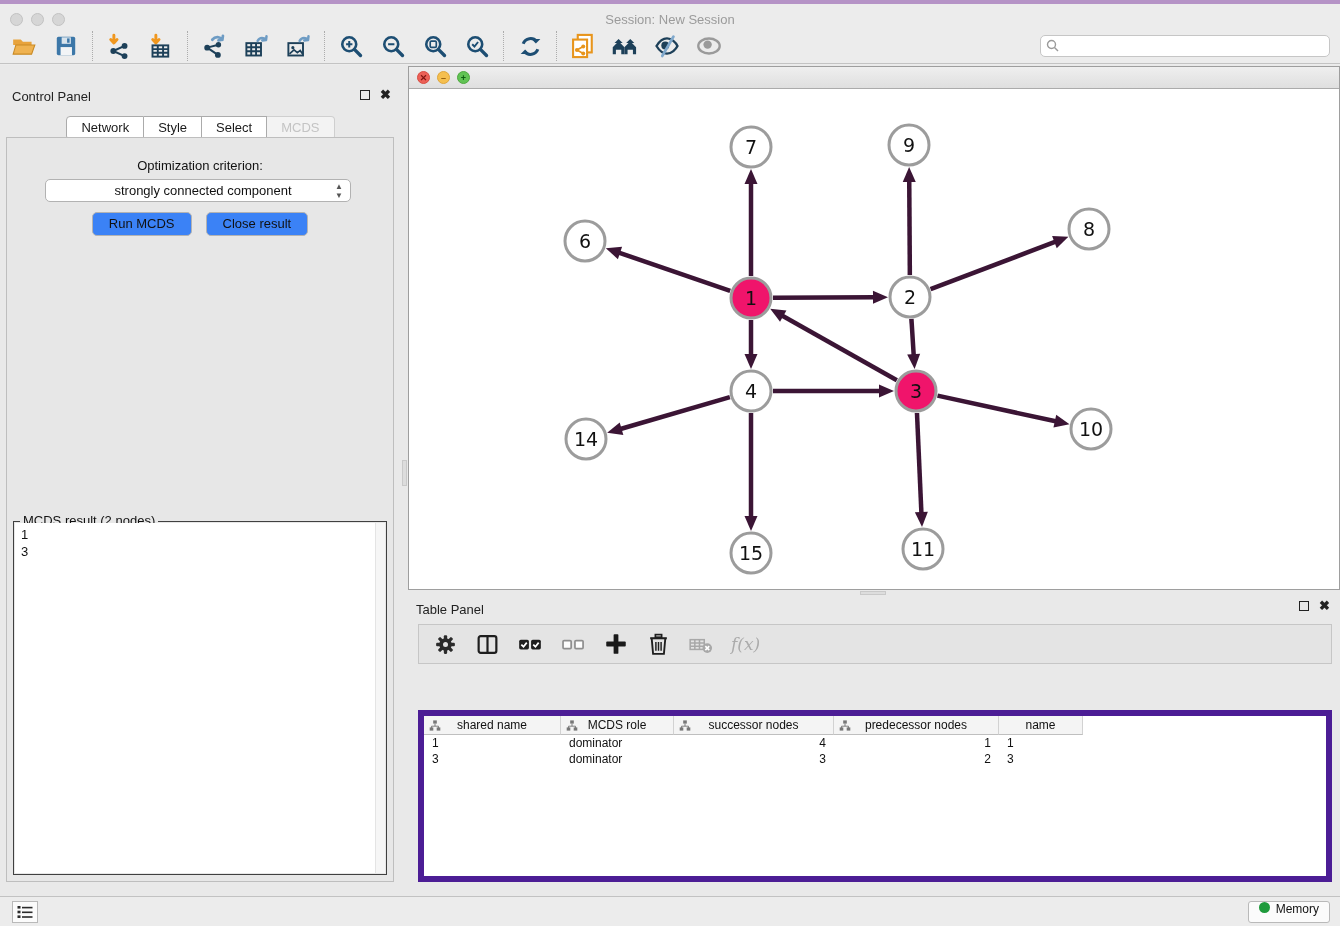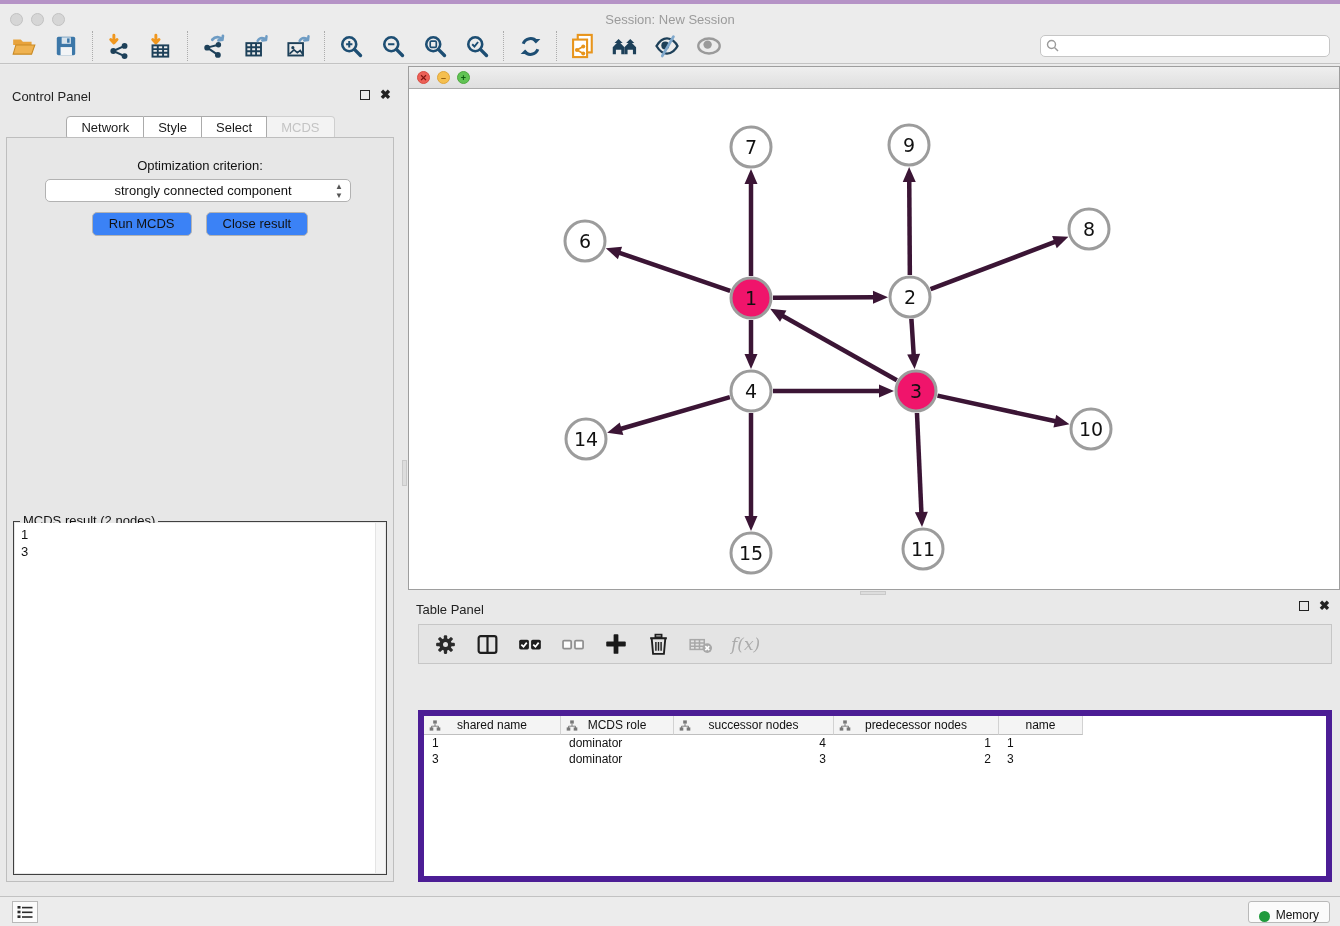--- a/index.html
+++ b/index.html
@@ -99,21 +99,21 @@
   .grid-row { display:flex; height:16px; }
   .gr-cell { font-size:12px; color:#111; padding:0 8px; line-height:16px; white-space:nowrap; overflow:hidden; }
   .tp-tabs { position:absolute; top:266px; left:0; right:0; display:flex; justify-content:center; }
 
   
   .statusbar { position:absolute; bottom:0; left:0; right:0; height:30px; background:#ECECEC;
                border-top:1px solid #C2C2C2; }
   .status-left-btn { position:absolute; left:12px; top:4px; width:26px; height:22px; background:#FBFBFB;
                      border:1px solid #B9B9B9; display:flex; align-items:center; justify-content:center; cursor:pointer; }
   .memory-btn { position:absolute; right:10px; top:4px; height:22px; background:#FBFBFB;
-                border:1px solid #B9B9B9; border-radius:3px; display:flex; align-items:flex-end; gap:6px;
+                border:1px solid #B9B9B9; border-radius:3px; display:flex; align-items:flex-start; gap:6px;
                 padding:0 10px; font-size:12px; color:#111; cursor:pointer; }
   .mem-dot { width:11px; height:11px; border-radius:50%; background:#1F9A3C; }
 </style>
 </head>
 <body>
 
 <div class="window">
 
   <div class="top-strip"></div>
 

